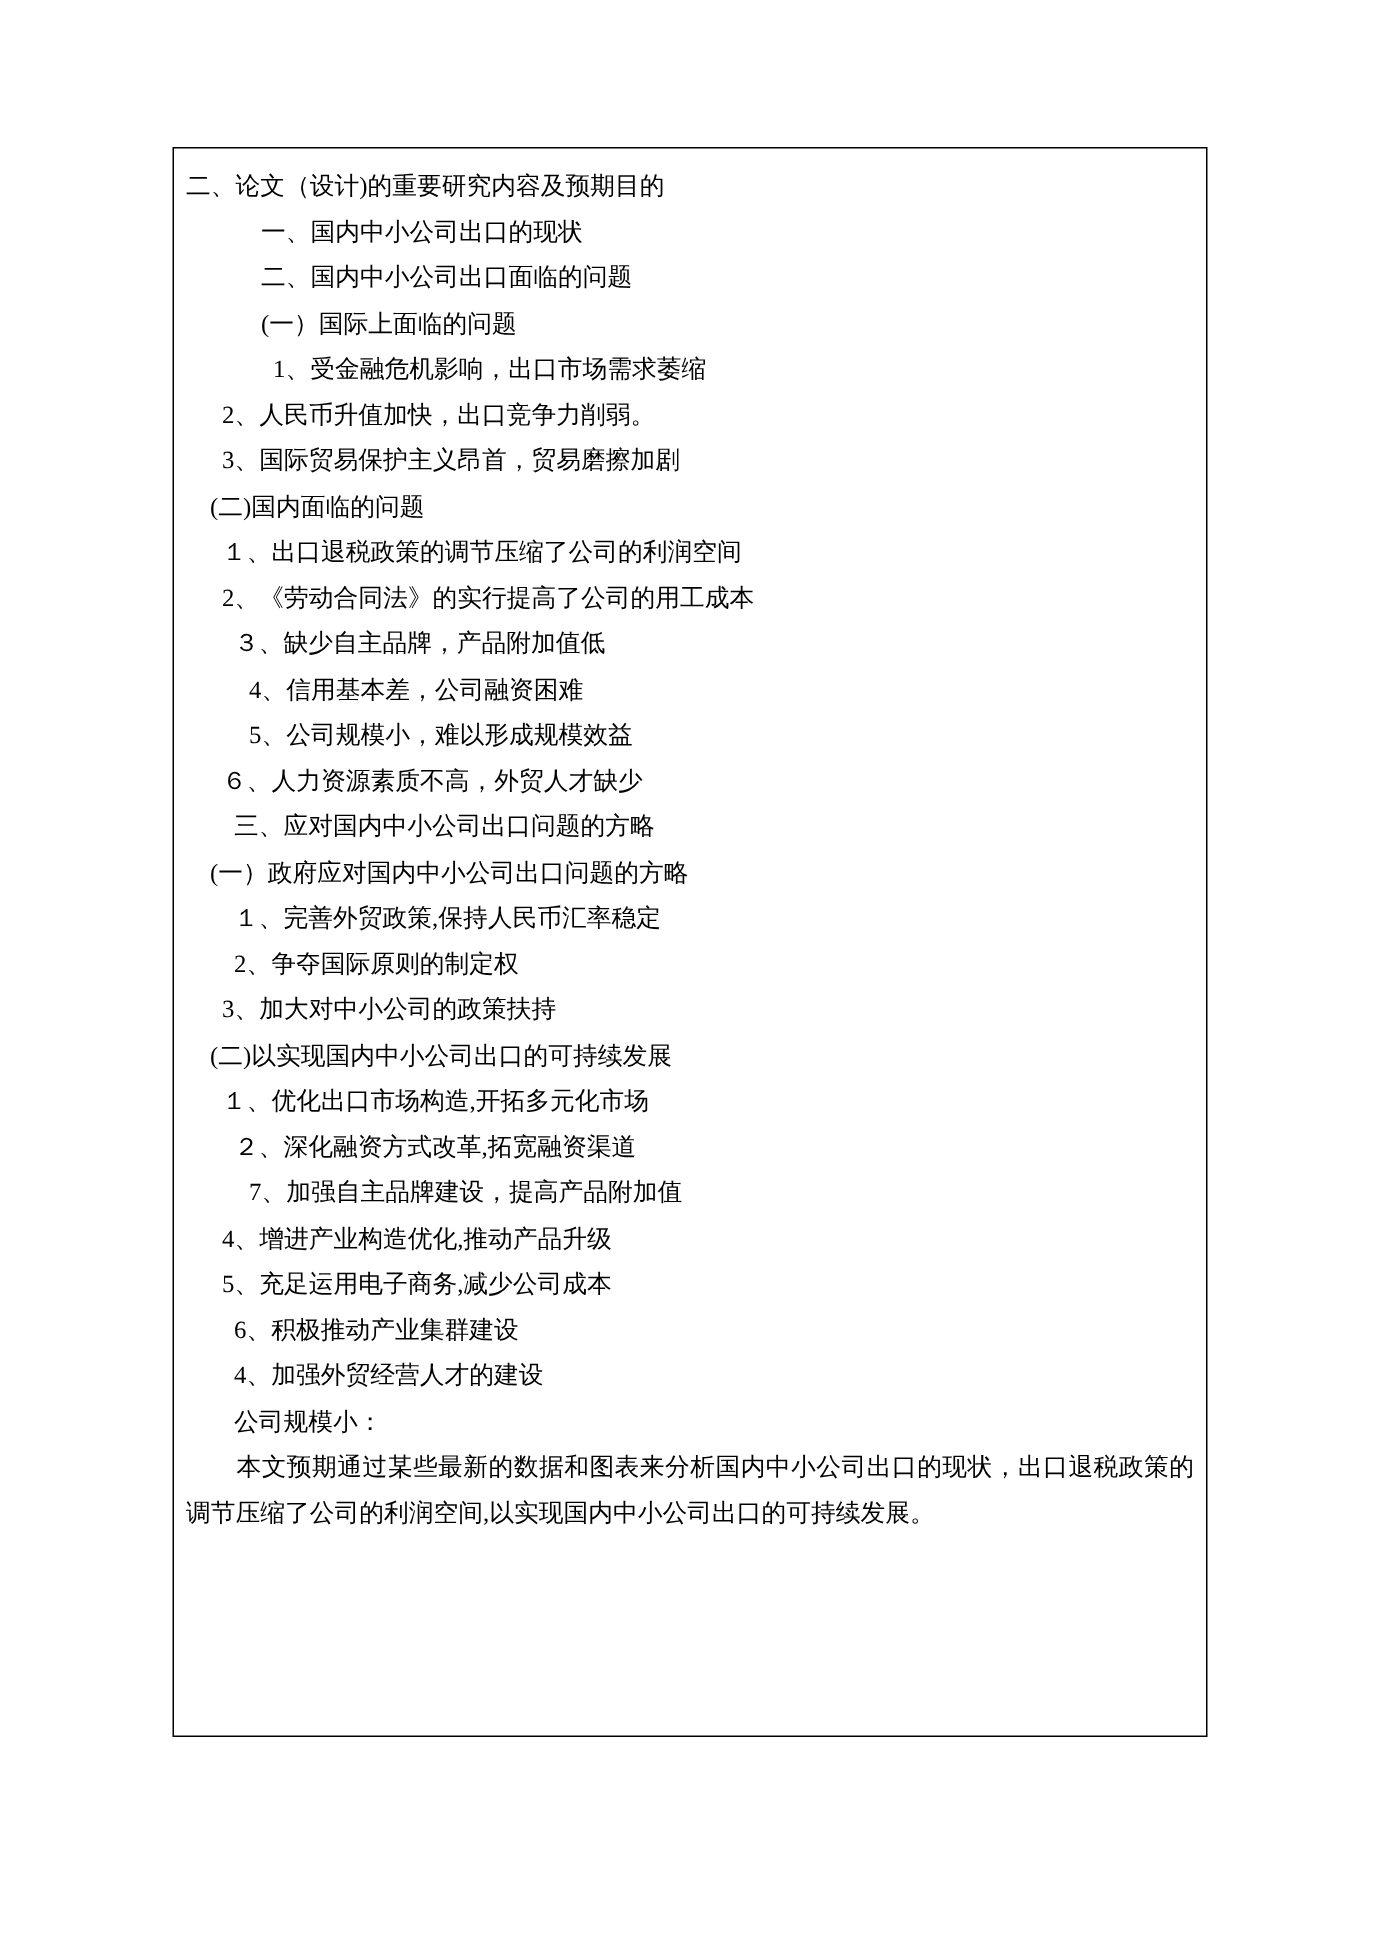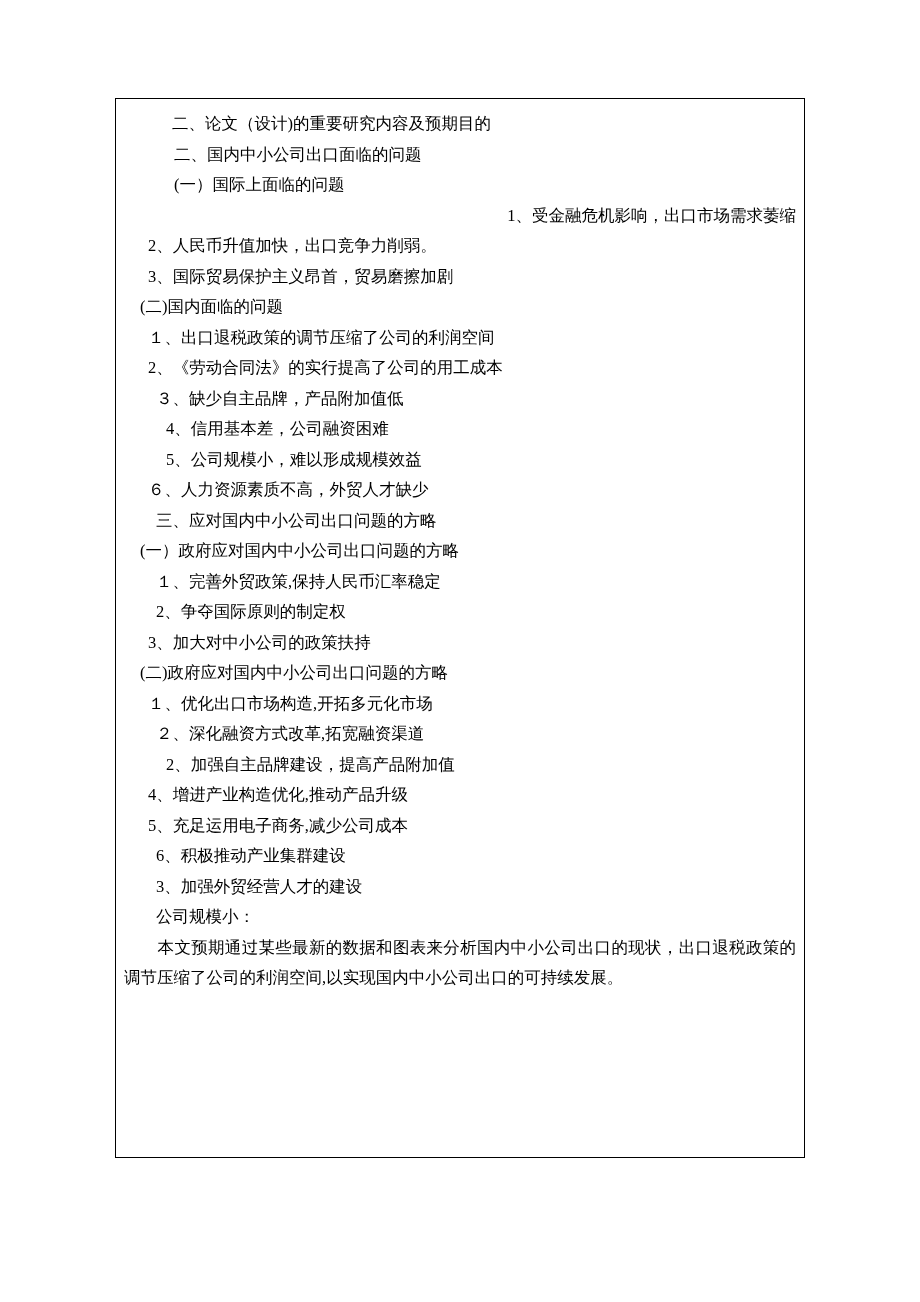--- a/index.html
+++ b/index.html
@@ -16,57 +16,58 @@
     border: 1px solid #000;
     width: 690px;
     min-height: 1060px;
     padding: 10px 8px 8px 8px;
     box-sizing: border-box;
     font-size: 16.5px;
     line-height: 30.5px;
     color: #000;
   }
   .line { white-space: pre-wrap; }
-  .ind-0 { padding-left: 0; margin-left: 48px; }
+  .ind-0 { padding-left: 0; }
   .ind-1 { padding-left: 34px; }
   .ind-2 { padding-left: 50px; }
-  .ind-3 { padding-left: 58px; text-align: right; }
+  .ind-3 { padding-left: 58px; }
   .ind-4 { padding-left: 24px; }
   .ind-5 { padding-left: 16px; }
   .ind-6 { padding-left: 32px; }
   .ind-7 { padding-left: 42px; }
   .para { text-indent: 0; }
 </style>
 </head>
 <body>
 
 <div class="page">
   <div class="box">
     <div class="line ind-0">二、论文（设计)的重要研究内容及预期目的</div>
+    <div class="line ind-2">一、国内中小公司出口的现状</div>
     <div class="line ind-2">二、国内中小公司出口面临的问题</div>
     <div class="line ind-2">(一）国际上面临的问题</div>
     <div class="line ind-3">1、受金融危机影响，出口市场需求萎缩</div>
     <div class="line ind-4">2、人民币升值加快，出口竞争力削弱。</div>
     <div class="line ind-4">3、国际贸易保护主义昂首，贸易磨擦加剧</div>
     <div class="line ind-5">(二)国内面临的问题</div>
     <div class="line ind-4">１、出口退税政策的调节压缩了公司的利润空间</div>
     <div class="line ind-4">2、《劳动合同法》的实行提高了公司的用工成本</div>
     <div class="line ind-6">３、缺少自主品牌，产品附加值低</div>
     <div class="line ind-7">4、信用基本差，公司融资困难</div>
     <div class="line ind-7">5、公司规模小，难以形成规模效益</div>
     <div class="line ind-4">６、人力资源素质不高，外贸人才缺少</div>
     <div class="line ind-6">三、应对国内中小公司出口问题的方略</div>
     <div class="line ind-5">(一）政府应对国内中小公司出口问题的方略</div>
     <div class="line ind-6">１、完善外贸政策,保持人民币汇率稳定</div>
     <div class="line ind-6">2、争夺国际原则的制定权</div>
     <div class="line ind-4">3、加大对中小公司的政策扶持</div>
-    <div class="line ind-5">(二)政府应对国内中小公司出口问题的方略</div>
+    <div class="line ind-5">(二)以实现国内中小公司出口的可持续发展</div>
     <div class="line ind-4">１、优化出口市场构造,开拓多元化市场</div>
     <div class="line ind-6">２、深化融资方式改革,拓宽融资渠道</div>
-    <div class="line ind-7">2、加强自主品牌建设，提高产品附加值</div>
+    <div class="line ind-7">7、加强自主品牌建设，提高产品附加值</div>
     <div class="line ind-4">4、增进产业构造优化,推动产品升级</div>
     <div class="line ind-4">5、充足运用电子商务,减少公司成本</div>
     <div class="line ind-6">6、积极推动产业集群建设</div>
-    <div class="line ind-6">3、加强外贸经营人才的建设</div>
+    <div class="line ind-6">4、加强外贸经营人才的建设</div>
     <div class="line ind-6">公司规模小：</div>
     <div class="line para" style="text-align:justify;">　　本文预期通过某些最新的数据和图表来分析国内中小公司出口的现状，出口退税政策的调节压缩了公司的利润空间,以实现国内中小公司出口的可持续发展。</div>
   </div>
 </div>
 
 </body></html>

